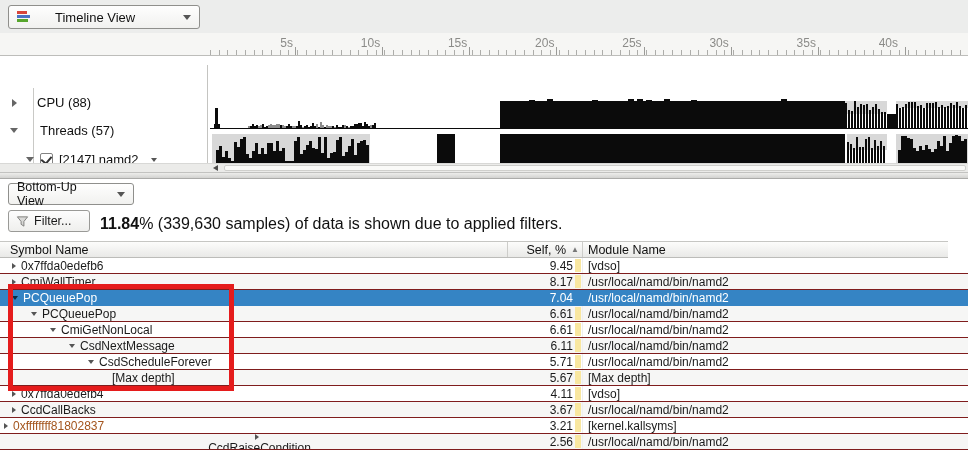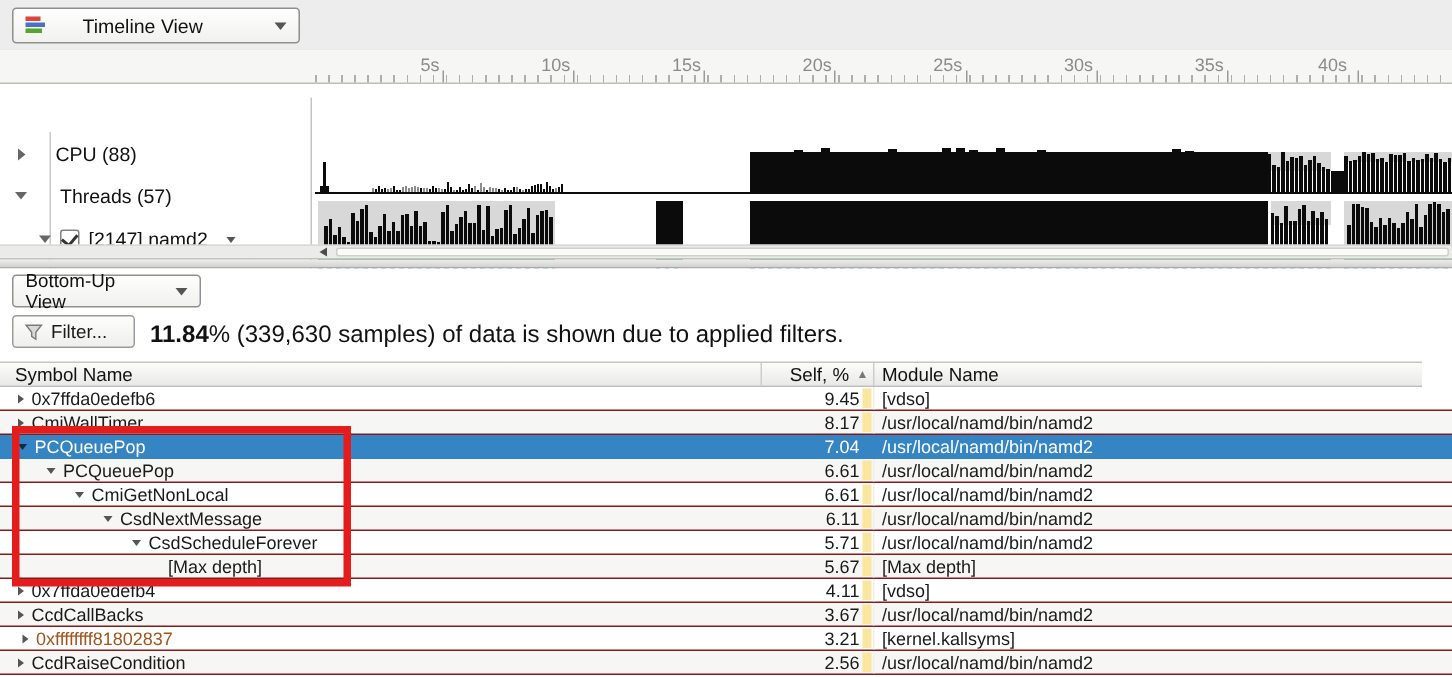--- a/index.html
+++ b/index.html
@@ -875,34 +875,34 @@
     </div>
     <div class="c-self">
       <span class="val">3.67</span>
       <span class="strip"></span>
     </div>
     <div class="c-mod">
       <span class="mod">/usr/local/namd/bin/namd2</span>
     </div>
   </div>
         <div class="trow">
-    <div class="c-sym" style="padding-left: 15px;">
+    <div class="c-sym" style="padding-left: 4px;">
       <span class="texp closed"></span>
       <span class="sym kernel">0xffffffff81802837</span>
     </div>
     <div class="c-self">
       <span class="val">3.21</span>
       <span class="strip"></span>
     </div>
     <div class="c-mod">
       <span class="mod">[kernel.kallsyms]</span>
     </div>
   </div>
         <div class="trow">
-    <div class="c-sym" style="padding-left: 12px;">
+    <div class="c-sym" style="padding-left: 12px; flex-direction: column;">
       <span class="texp closed"></span>
       <span class="sym">CcdRaiseCondition</span>
     </div>
     <div class="c-self">
       <span class="val">2.56</span>
       <span class="strip"></span>
     </div>
     <div class="c-mod">
       <span class="mod">/usr/local/namd/bin/namd2</span>
     </div>

